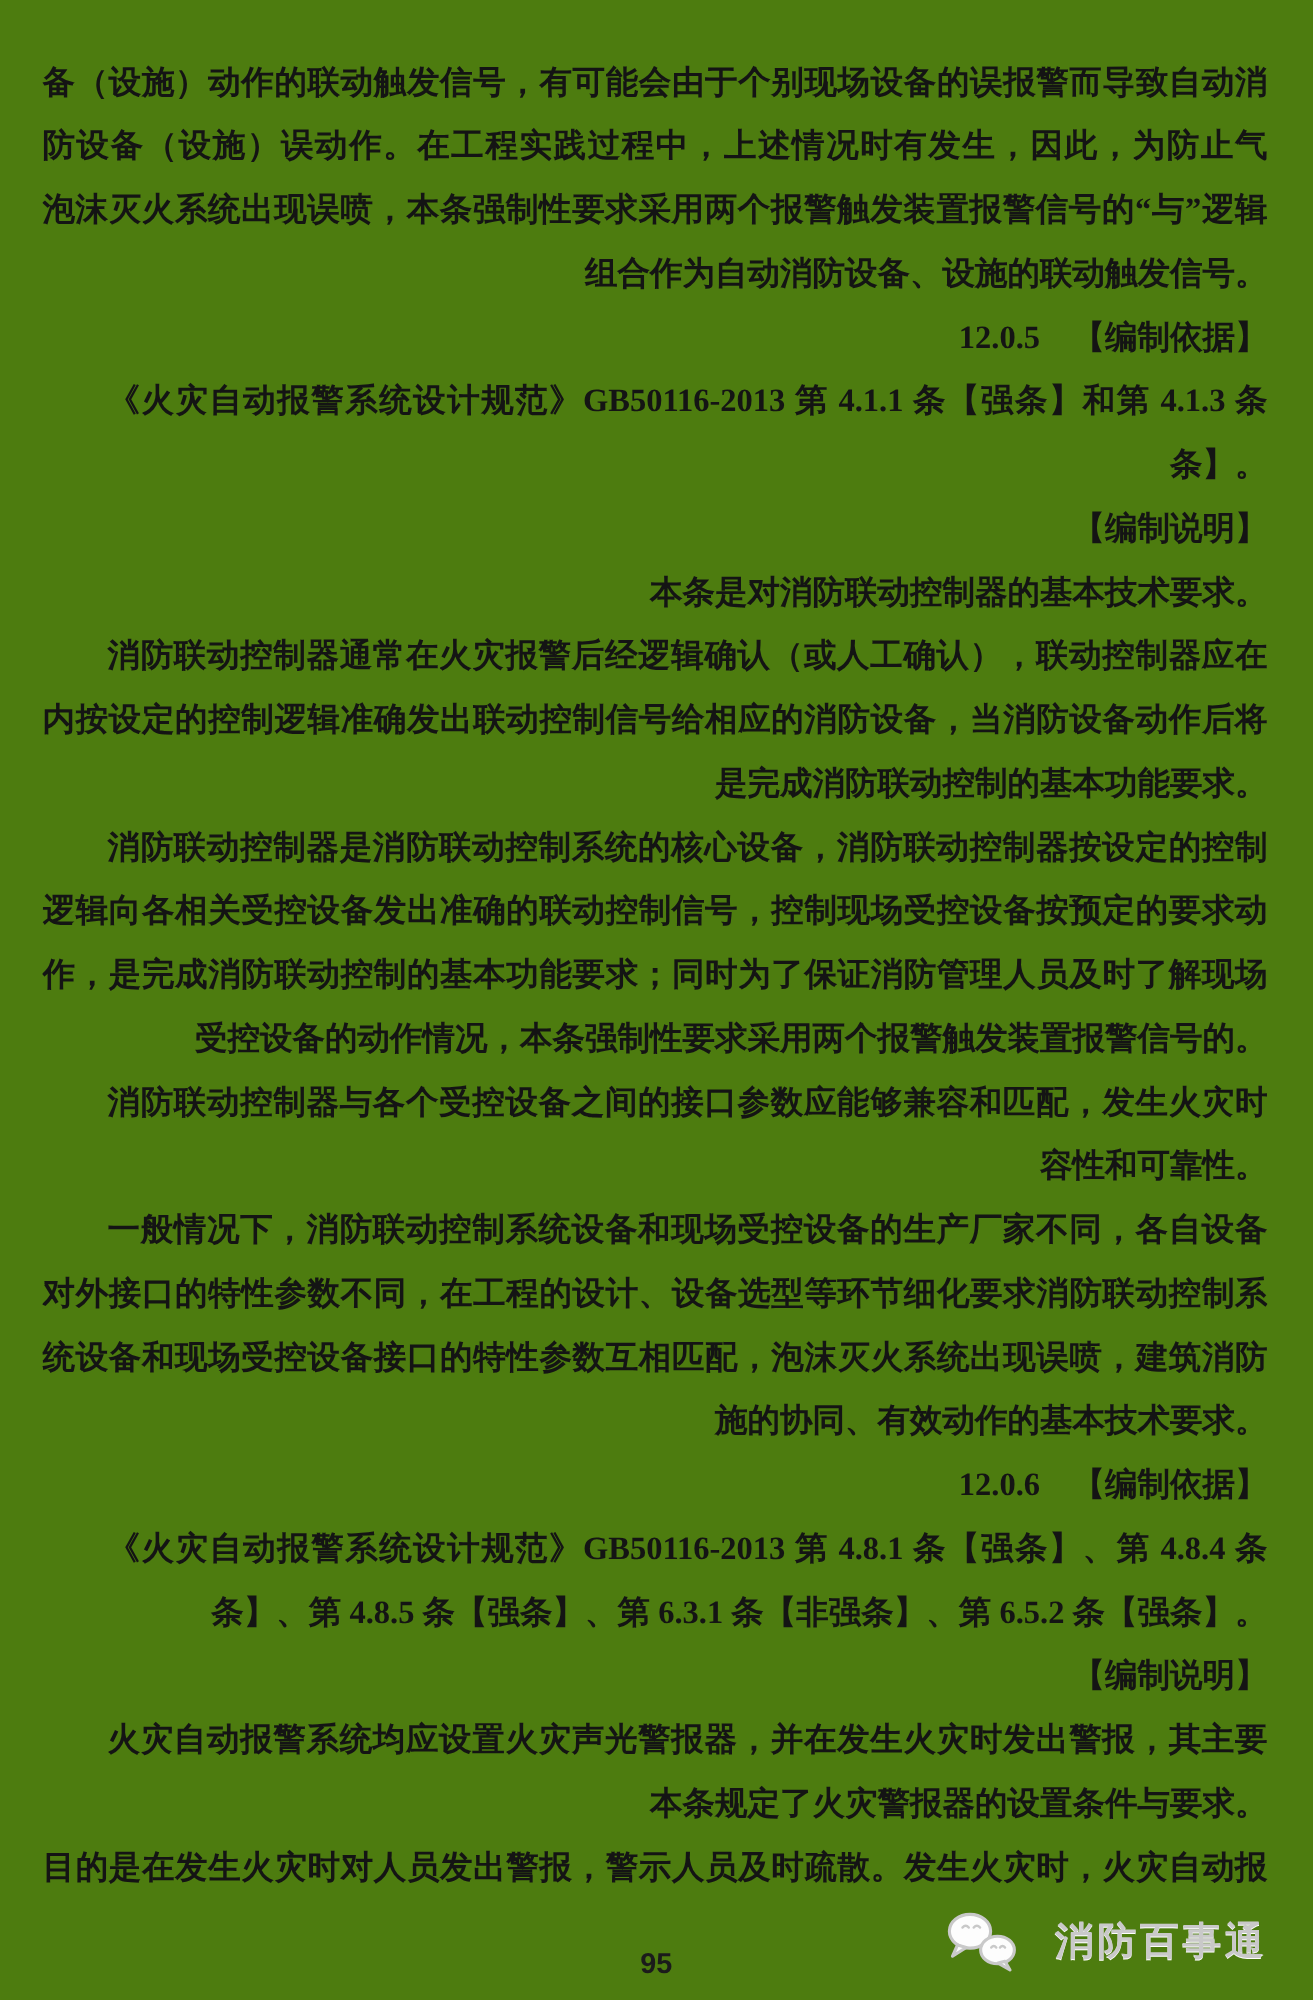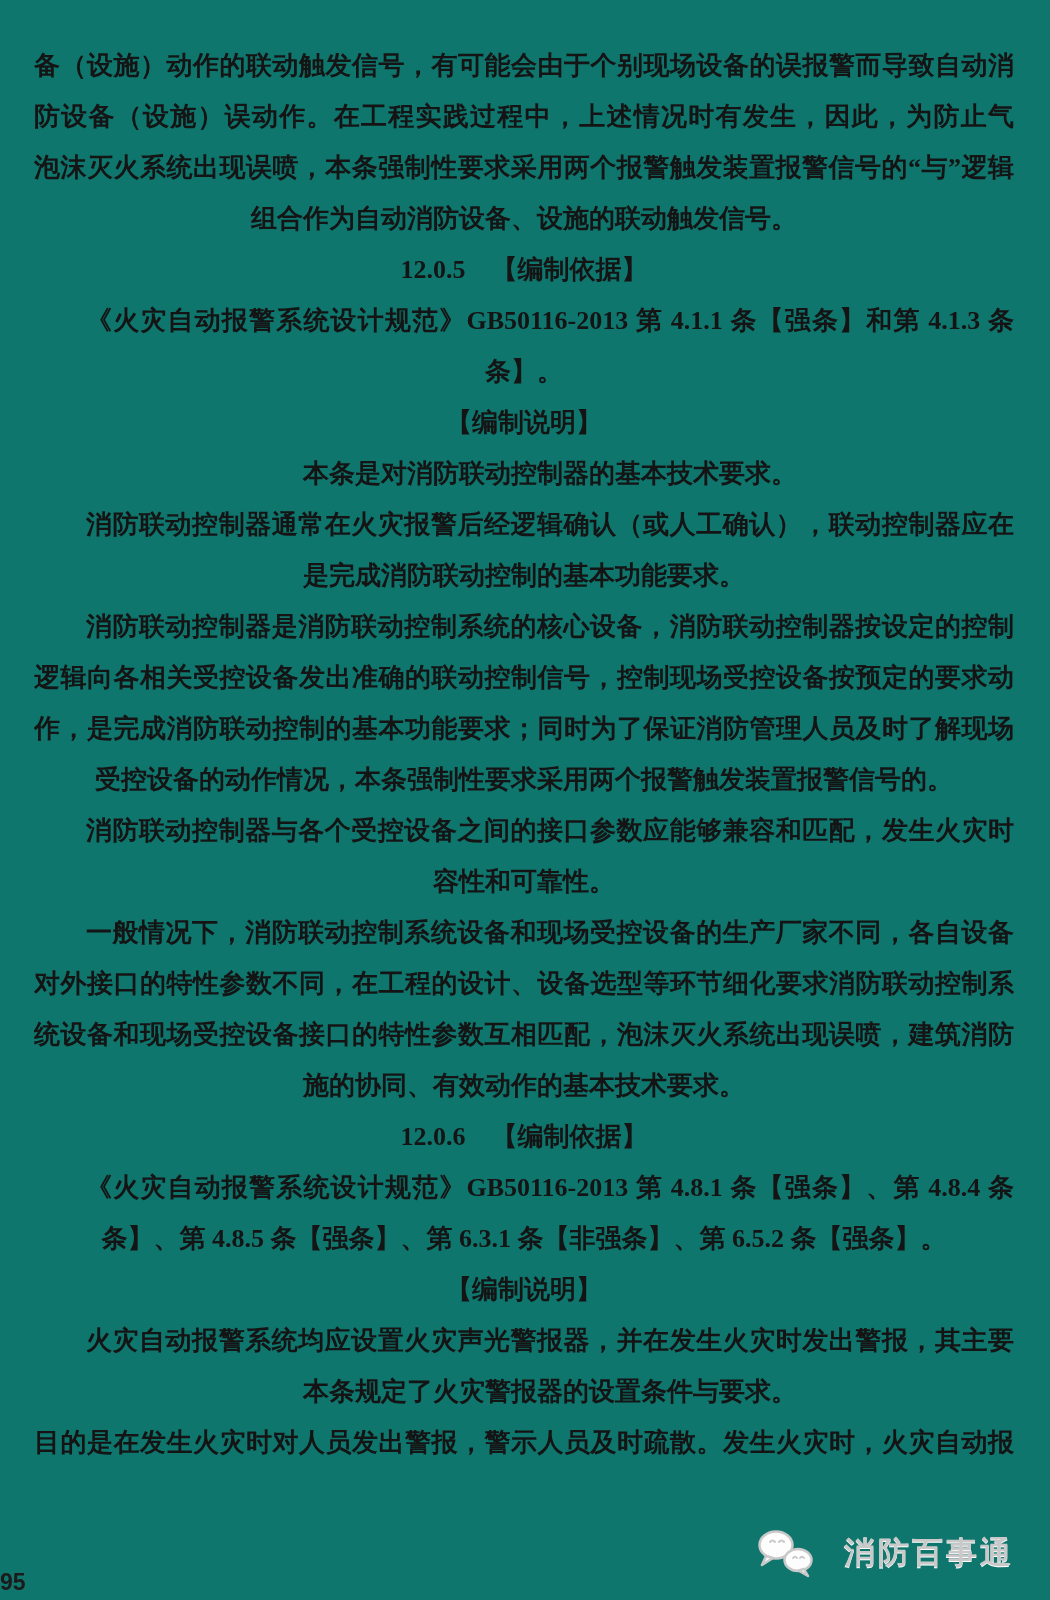--- a/index.html
+++ b/index.html
@@ -8,37 +8,37 @@
     width: 1050px;
     height: 1600px;
     background: #fefefe;
     position: relative;
     overflow: hidden;
     font-family: "Liberation Serif", "DejaVu Serif", serif;
   }
   #page {
     position: absolute;
     inset: 0;
-    background: #0f766e;
+    background: #4d7c0f;
   }
   #text-block {
     position: absolute;
     left: 34px;
     top: 40px;
     width: 980px;
     color: #141414;
     font-weight: bold;
     font-size: 26px;
   }
   .line {
     height: 51px;
     line-height: 51px;
     overflow: hidden;
     white-space: normal;
-    text-align: center;
+    text-align: right;
   }
   .line.justify {
     text-align: justify;
     text-align-last: justify;
   }
   .line.indent {
     text-indent: 52px;
   }
   .watermark {
     position: absolute;
@@ -50,23 +50,24 @@
     font-size: 31px;
     font-weight: bold;
     letter-spacing: 3px;
     color: #c9c9c9;
     text-shadow: 0 1px 0 #ffffff;
     font-family: "Liberation Sans", "DejaVu Sans", sans-serif;
   }
   .watermark svg { display: block; }
   .page-number {
     position: absolute;
-    bottom: 4px;
+    bottom: 16px;
     left: 0;
     width: 100%;
+    text-align: center;
     font-size: 23px;
     font-weight: bold;
     color: #1b1b1b;
     font-family: "Liberation Sans", "DejaVu Sans", sans-serif;
   }
 </style>
 </head>
 <body>
 
 <div id="page">
@@ -75,20 +76,21 @@
       <div class="line justify">备（设施）动作的联动触发信号，有可能会由于个别现场设备的误报警而导致自动消</div>
       <div class="line justify">防设备（设施）误动作。在工程实践过程中，上述情况时有发生，因此，为防止气体、</div>
       <div class="line justify">泡沫灭火系统出现误喷，本条强制性要求采用两个报警触发装置报警信号的“与”逻辑</div>
       <div class="line">组合作为自动消防设备、设施的联动触发信号。</div>
       <div class="line">12.0.5　【编制依据】</div>
       <div class="line justify indent">《火灾自动报警系统设计规范》GB50116-2013 第 4.1.1 条【强条】和第 4.1.3 条【强</div>
       <div class="line">条】。</div>
       <div class="line">【编制说明】</div>
       <div class="line indent">本条是对消防联动控制器的基本技术要求。</div>
       <div class="line justify indent">消防联动控制器通常在火灾报警后经逻辑确认（或人工确认），联动控制器应在 3s</div>
+      <div class="line justify">内按设定的控制逻辑准确发出联动控制信号给相应的消防设备，当消防设备动作后将</div>
       <div class="line">是完成消防联动控制的基本功能要求。</div>
       <div class="line justify indent">消防联动控制器是消防联动控制系统的核心设备，消防联动控制器按设定的控制</div>
       <div class="line justify">逻辑向各相关受控设备发出准确的联动控制信号，控制现场受控设备按预定的要求动</div>
       <div class="line justify">作，是完成消防联动控制的基本功能要求；同时为了保证消防管理人员及时了解现场</div>
       <div class="line">受控设备的动作情况，本条强制性要求采用两个报警触发装置报警信号的。</div>
       <div class="line justify indent">消防联动控制器与各个受控设备之间的接口参数应能够兼容和匹配，发生火灾时</div>
       <div class="line">容性和可靠性。</div>
       <div class="line justify indent">一般情况下，消防联动控制系统设备和现场受控设备的生产厂家不同，各自设备</div>
       <div class="line justify">对外接口的特性参数不同，在工程的设计、设备选型等环节细化要求消防联动控制系</div>
       <div class="line justify">统设备和现场受控设备接口的特性参数互相匹配，泡沫灭火系统出现误喷，建筑消防设</div>

